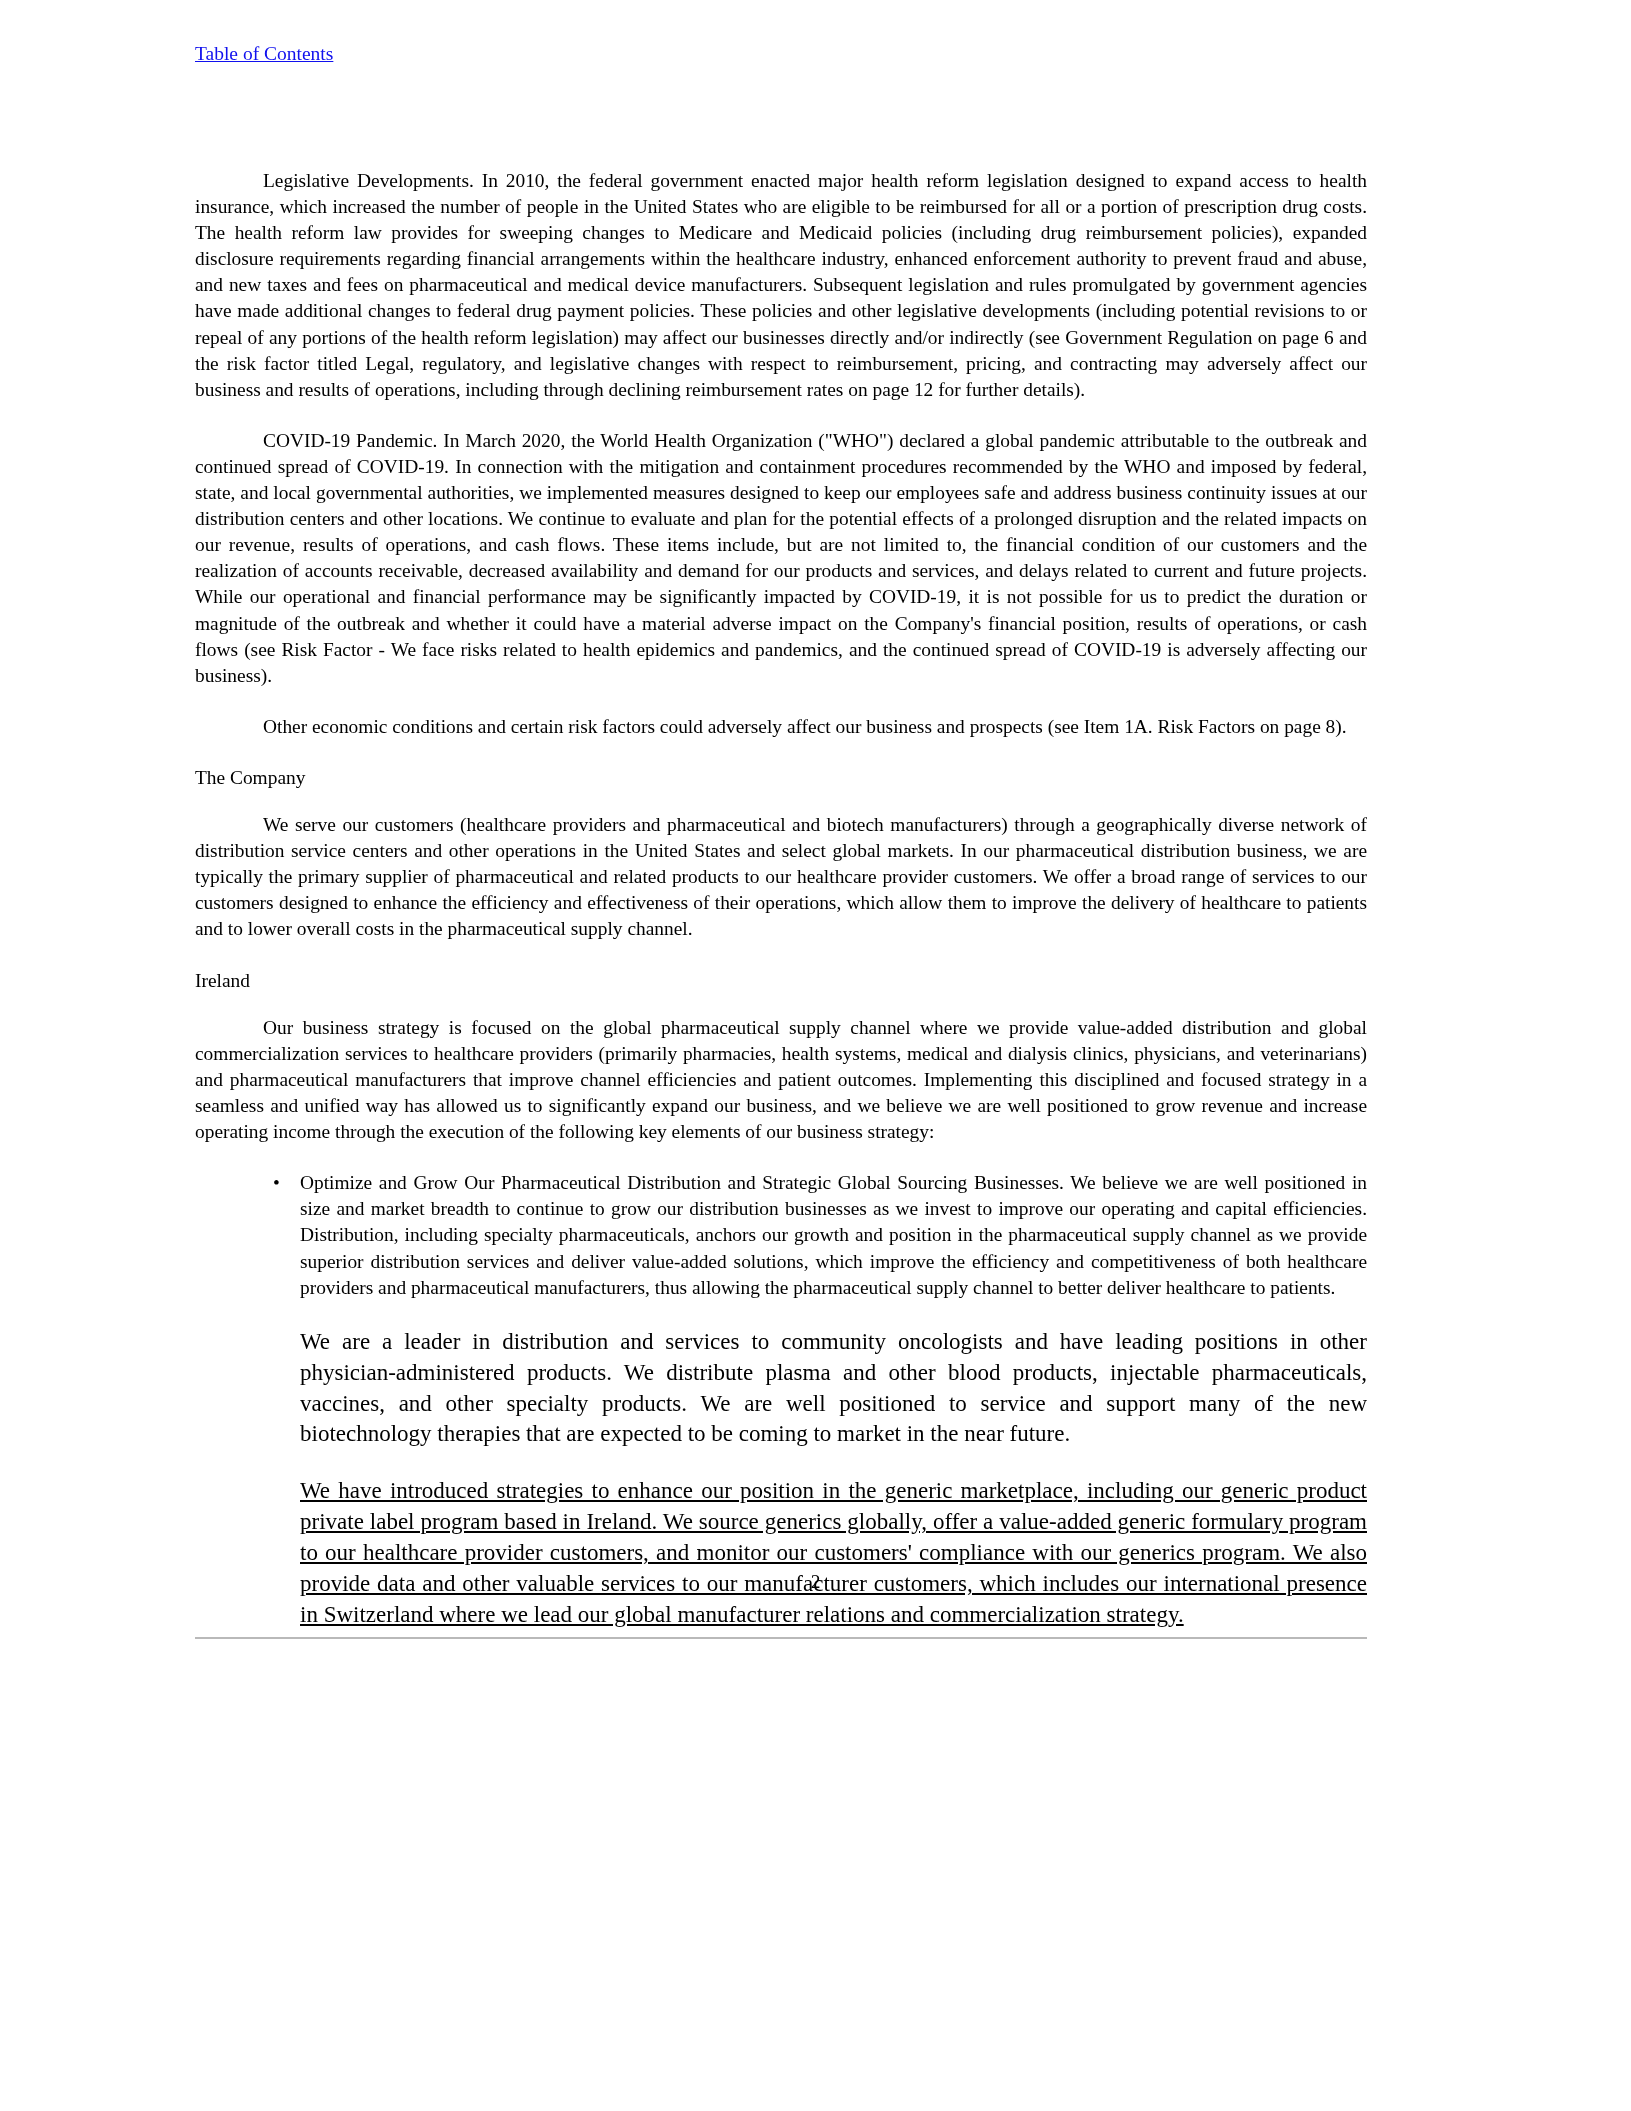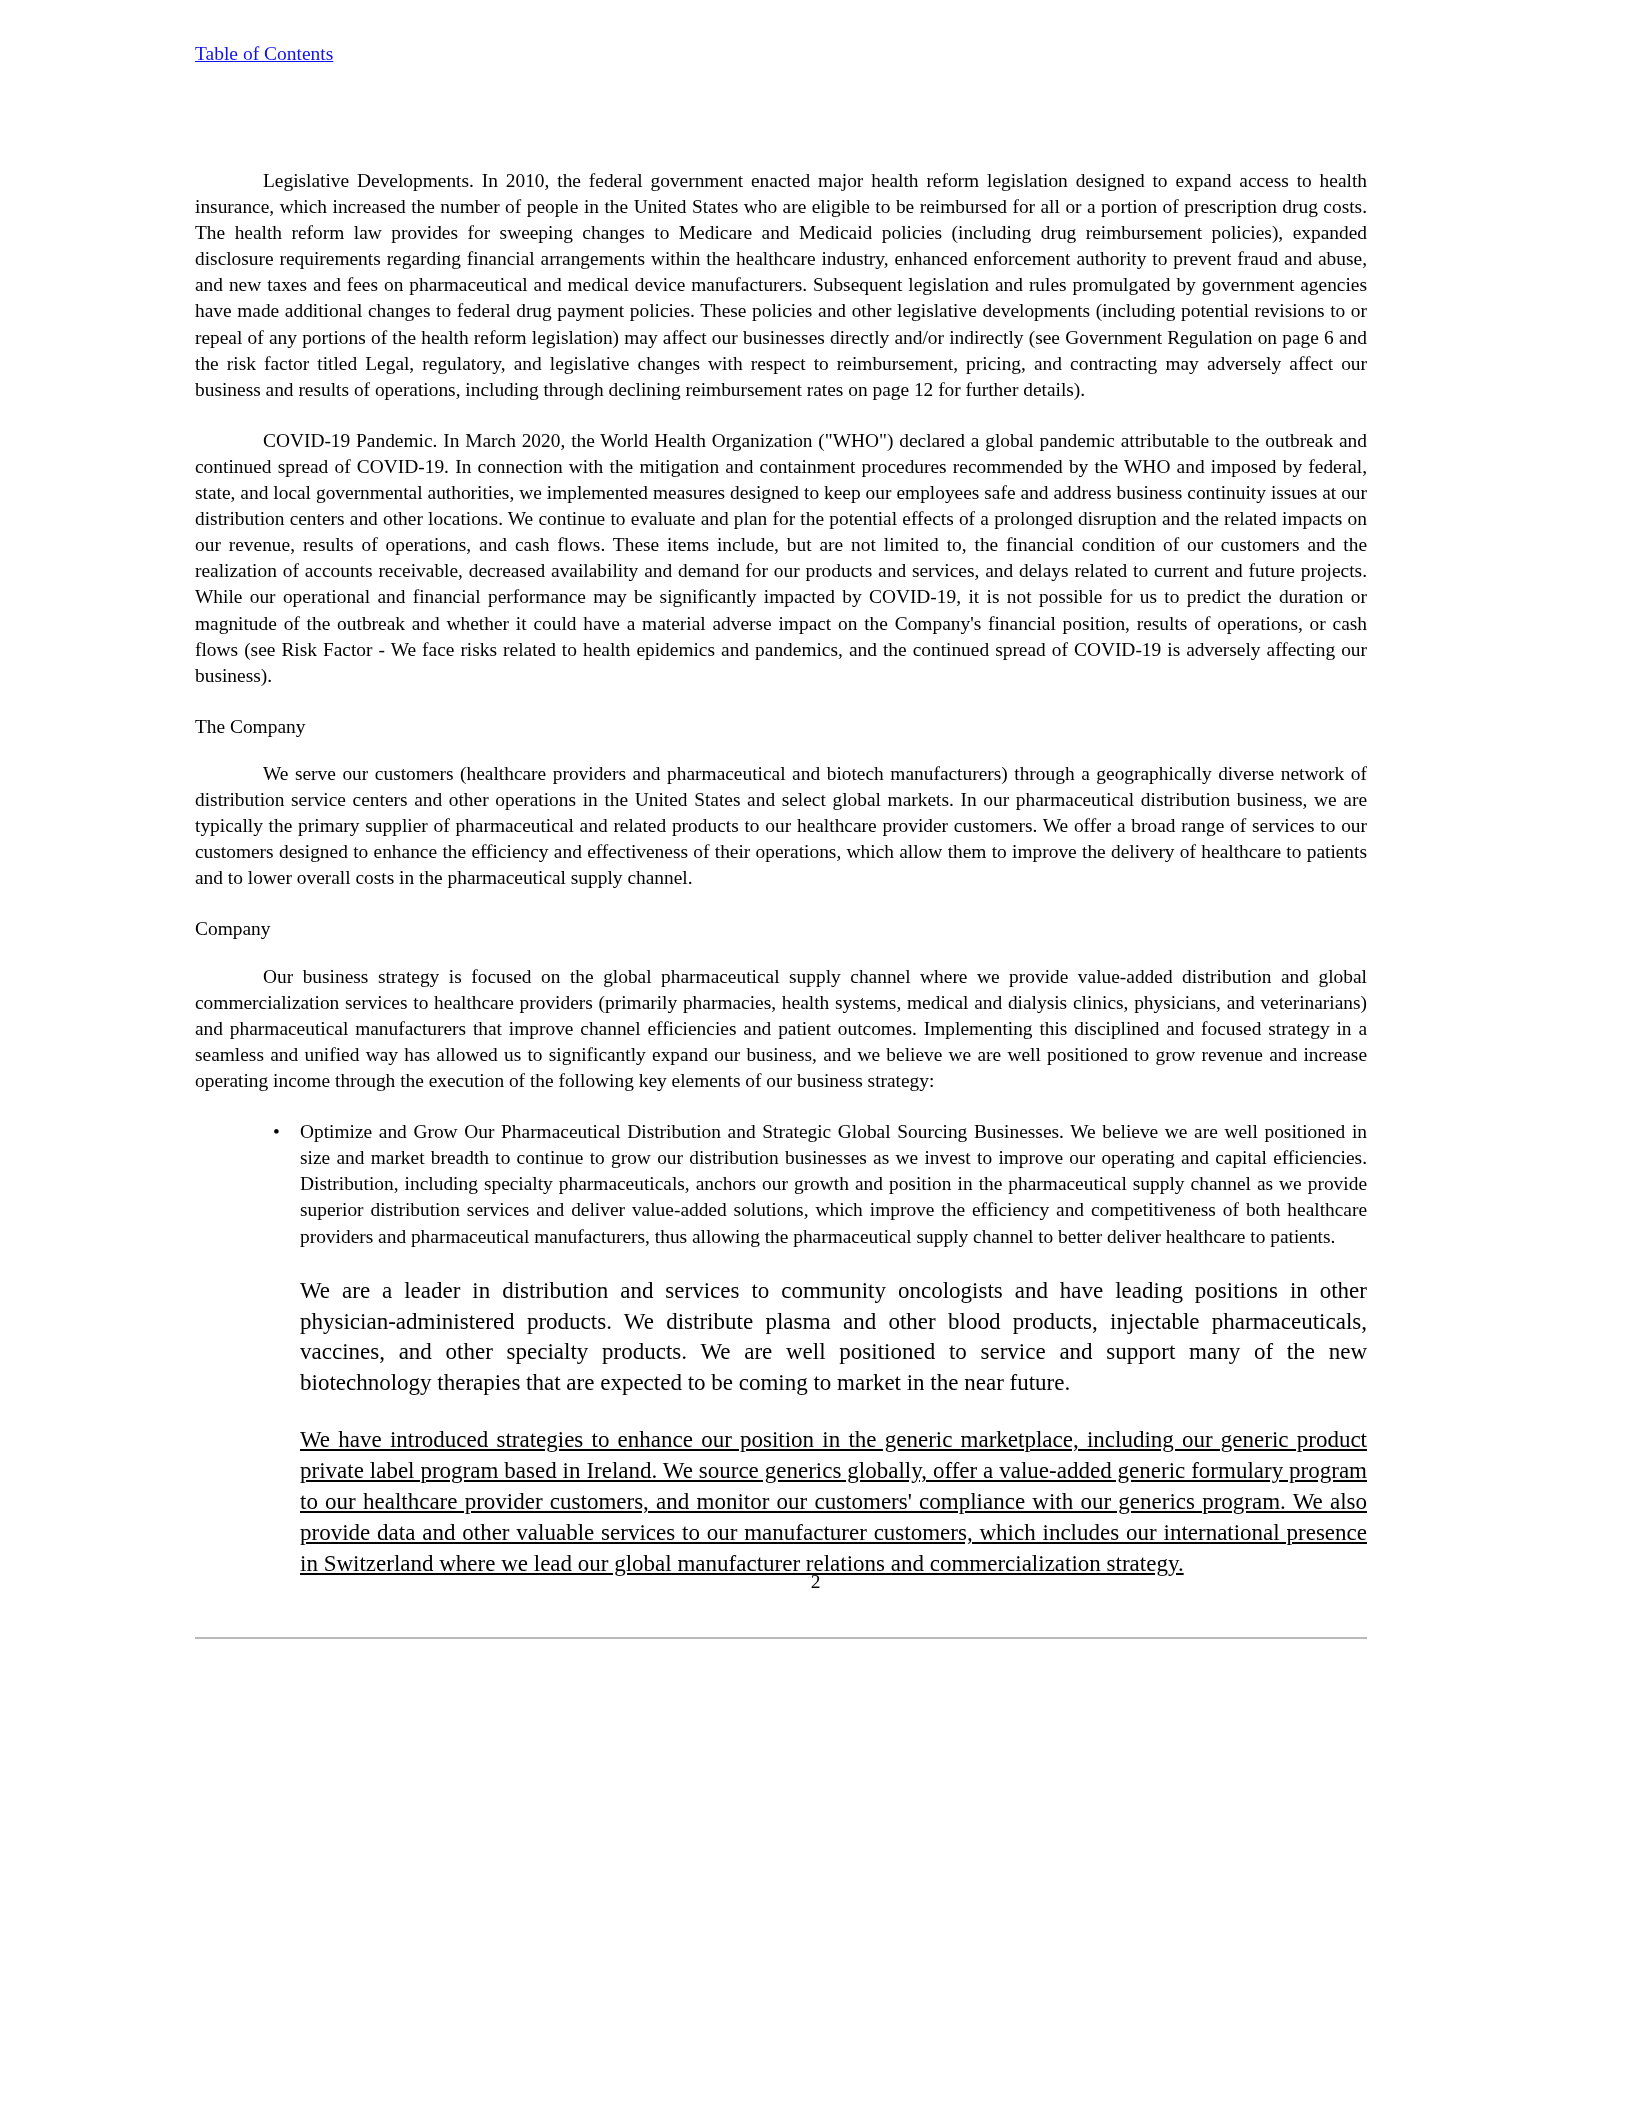--- a/index.html
+++ b/index.html
@@ -112,26 +112,27 @@
   <div class="content">
 
     <p class="body-para">
       <span class="italic">Legislative Developments</span><span>. In 2010, the federal government enacted major health reform legislation designed to expand access to health insurance, which increased the number of people in the United States who are eligible to be reimbursed for all or a portion of prescription drug costs. The health reform law provides for sweeping changes to Medicare and Medicaid policies (including drug reimbursement policies), expanded disclosure requirements regarding financial arrangements within the healthcare industry, enhanced enforcement authority to prevent fraud and abuse, and new taxes and fees on pharmaceutical and medical device manufacturers. Subsequent legislation and rules promulgated by government agencies have made additional changes to federal drug payment policies. These policies and other legislative developments (including potential revisions to or repeal of any portions of the health reform legislation) may affect our businesses directly and/or indirectly (see Government Regulation on page 6 and the risk factor titled </span><span class="italic">Legal, regulatory, and legislative changes with respect to reimbursement, pricing, and contracting may adversely affect our business and results of operations, including through declining reimbursement rates</span><span> on page 12 for further details).</span>
     </p>
 
     <p class="body-para">
       <span class="italic">COVID-19 Pandemic.</span><span> In March 2020, the World Health Organization ("WHO") declared a global pandemic attributable to the outbreak and continued spread of COVID-19. In connection with the mitigation and containment procedures recommended by the WHO and imposed by federal, state, and local governmental authorities, we implemented measures designed to keep our employees safe and address business continuity issues at our distribution centers and other locations. We continue to evaluate and plan for the potential effects of a prolonged disruption and the related impacts on our revenue, results of operations, and cash flows. These items include, but are not limited to, the financial condition of our customers and the realization of accounts receivable, decreased availability and demand for our products and services, and delays related to current and future projects. While our operational and financial performance may be significantly impacted by COVID-19, it is not possible for us to predict the duration or magnitude of the outbreak and whether it could have a material adverse impact on the Company's financial position, results of operations, or cash flows (see Risk Factor - </span><span class="italic">We face risks related to health epidemics and pandemics, and the continued spread of COVID-19 is adversely affecting our business).</span>
     </p>
 
+    <p class="body-para">Other economic conditions and certain risk factors could adversely affect our business and prospects (see Item 1A. Risk Factors on page 8).</p>
 
     <h2 class="section-heading">The Company</h2>
 
     <p class="body-para">We serve our customers (healthcare providers and pharmaceutical and biotech manufacturers) through a geographically diverse network of distribution service centers and other operations in the United States and select global markets. In our pharmaceutical distribution business, we are typically the primary supplier of pharmaceutical and related products to our healthcare provider customers. We offer a broad range of services to our customers designed to enhance the efficiency and effectiveness of their operations, which allow them to improve the delivery of healthcare to patients and to lower overall costs in the pharmaceutical supply channel.</p>
 
-    <h2 class="section-heading">Company</h2>
+    <h2 class="section-heading">Ireland</h2>
 
     <p class="body-para">Our business strategy is focused on the global pharmaceutical supply channel where we provide value-added distribution and global commercialization services to healthcare providers (primarily pharmacies, health systems, medical and dialysis clinics, physicians, and veterinarians) and pharmaceutical manufacturers that improve channel efficiencies and patient outcomes. Implementing this disciplined and focused strategy in a seamless and unified way has allowed us to significantly expand our business, and we believe we are well positioned to grow revenue and increase operating income through the execution of the following key elements of our business strategy:</p>
 
     <ul class="bullet-list">
       <li class="bullet-item">
         <span class="bullet-dot">•</span><span class="italic">Optimize and Grow Our Pharmaceutical Distribution and Strategic Global Sourcing Businesses</span><span>.  We believe we are well positioned in size and market breadth to continue to grow our distribution businesses as we invest to improve our operating and capital efficiencies. Distribution, including specialty pharmaceuticals, anchors our growth and position in the pharmaceutical supply channel as we provide superior distribution services and deliver value-added solutions, which improve the efficiency and competitiveness of both healthcare providers and pharmaceutical manufacturers, thus allowing the pharmaceutical supply channel to better deliver healthcare to patients.</span>
       </li>
     </ul>
 
     <p class="sub-para">We are a leader in distribution and services to community oncologists and have leading positions in other physician-administered products. We distribute plasma and other blood products, injectable pharmaceuticals, vaccines, and other specialty products. We are well positioned to service and support many of the new biotechnology therapies that are expected to be coming to market in the near future.</p>

